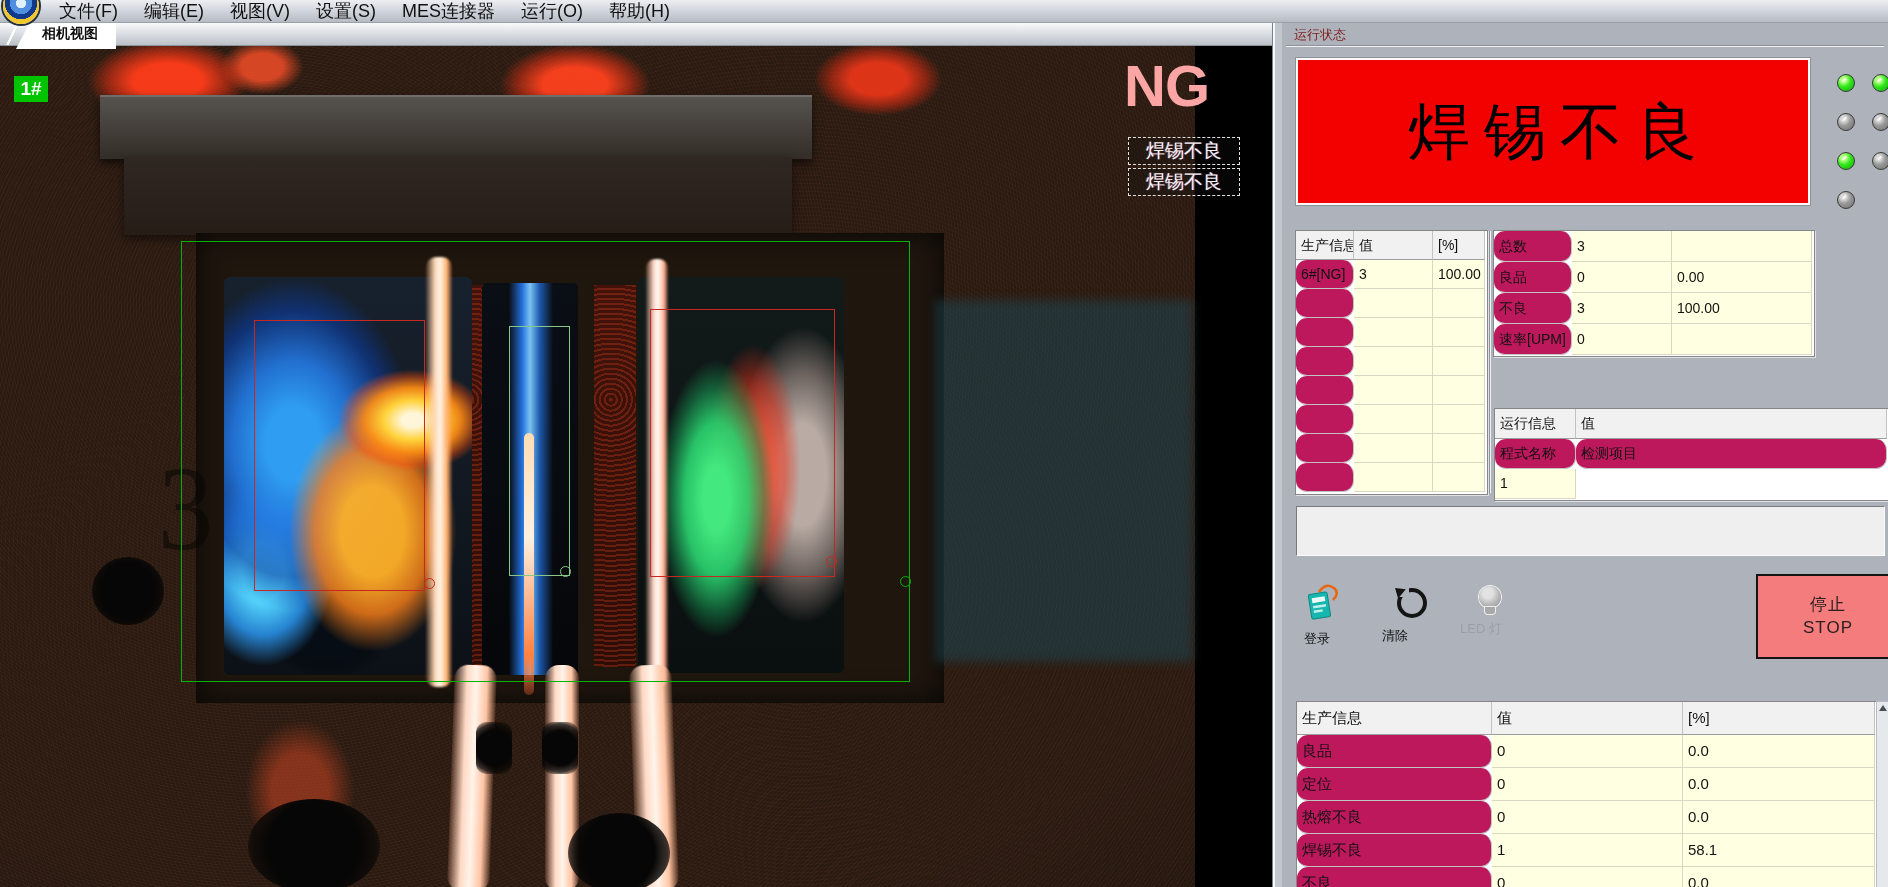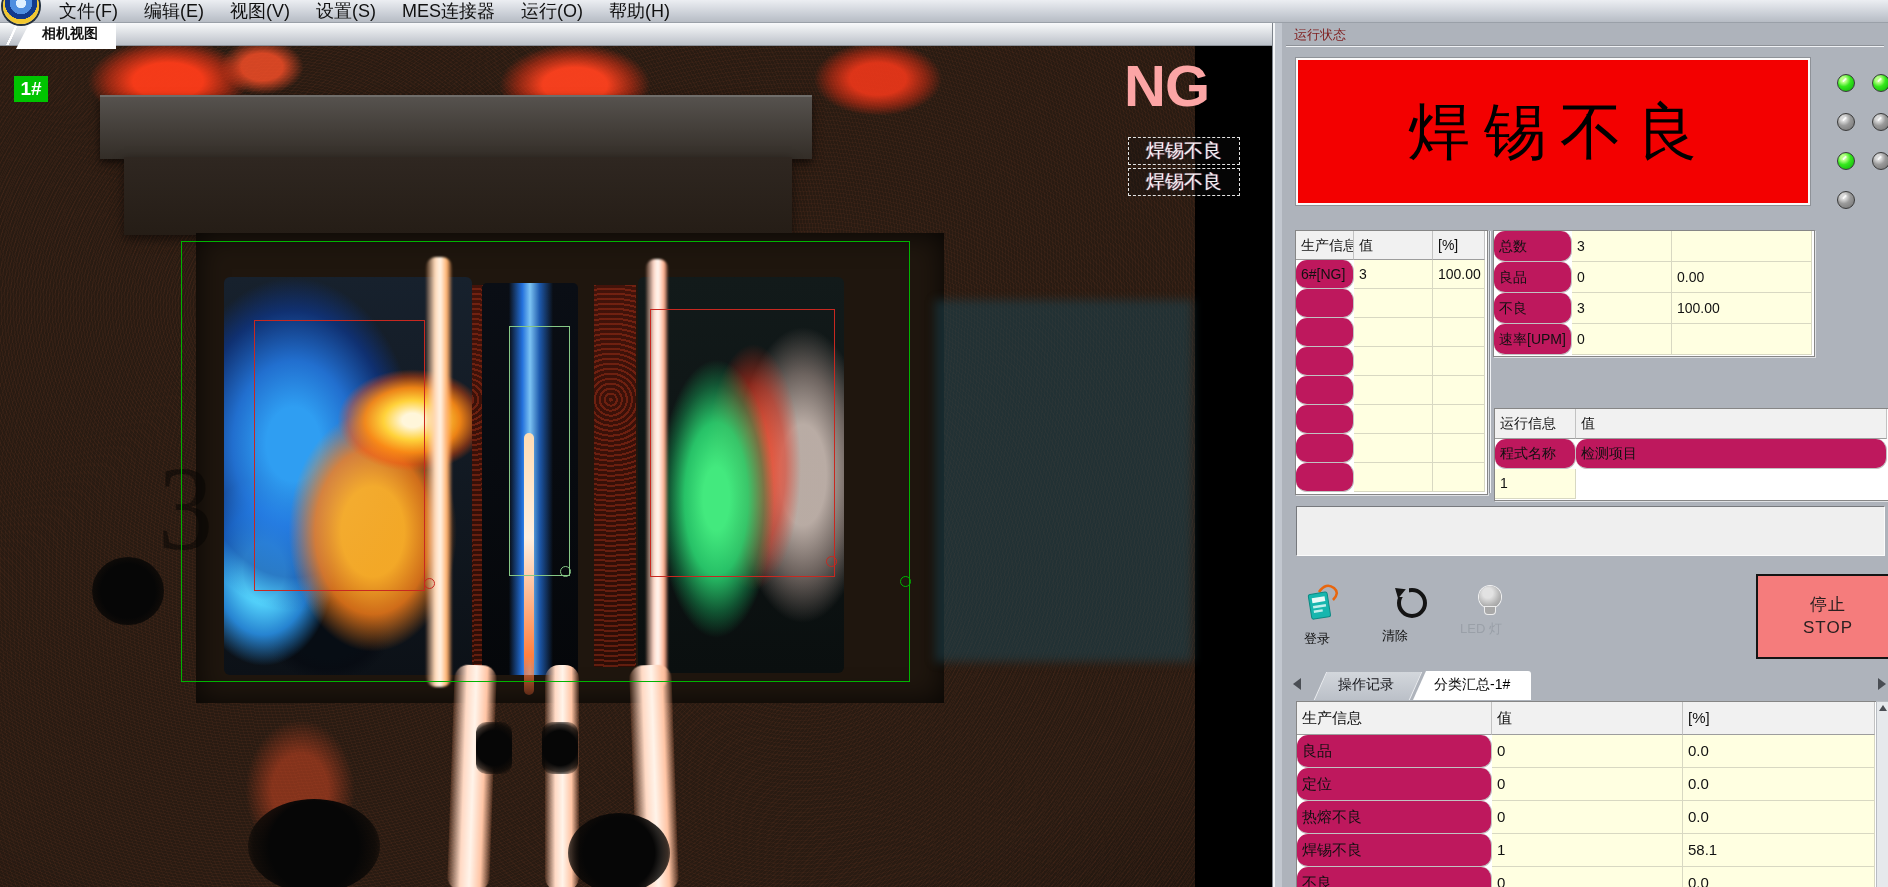--- a/index.html
+++ b/index.html
@@ -344,28 +344,20 @@
   <div class="toolbtn btn-led disabled">
     <div class="icon-bulb"></div>
     <div class="cap" style="margin-top:12px;">LED 灯</div>
   </div>
 
   <div class="stop-btn">
     <div>停止</div>
     <div>STOP</div>
   </div>
 
-  <div class="btabs">
-    <div class="tab-arrow left"></div>
-    <div class="btab-inactive"></div>
-    <div class="btab-inactive-label">操作记录</div>
-    <div class="btab-active"></div>
-    <div class="btab-active-label">分类汇总-1#</div>
-    <div class="tab-arrow right"></div>
-  </div>
 
   <div class="tbl tbl-sum" style="grid-template-columns:195px 191px 192px;">
       <div class="th">生产信息</div>
       <div class="th">值</div>
       <div class="th">[%]</div>
       <div class="td c0">良品</div>
       <div class="td c1">0</div>
       <div class="td c2">0.0</div>
       <div class="td c0">定位</div>
       <div class="td c1">0</div>

